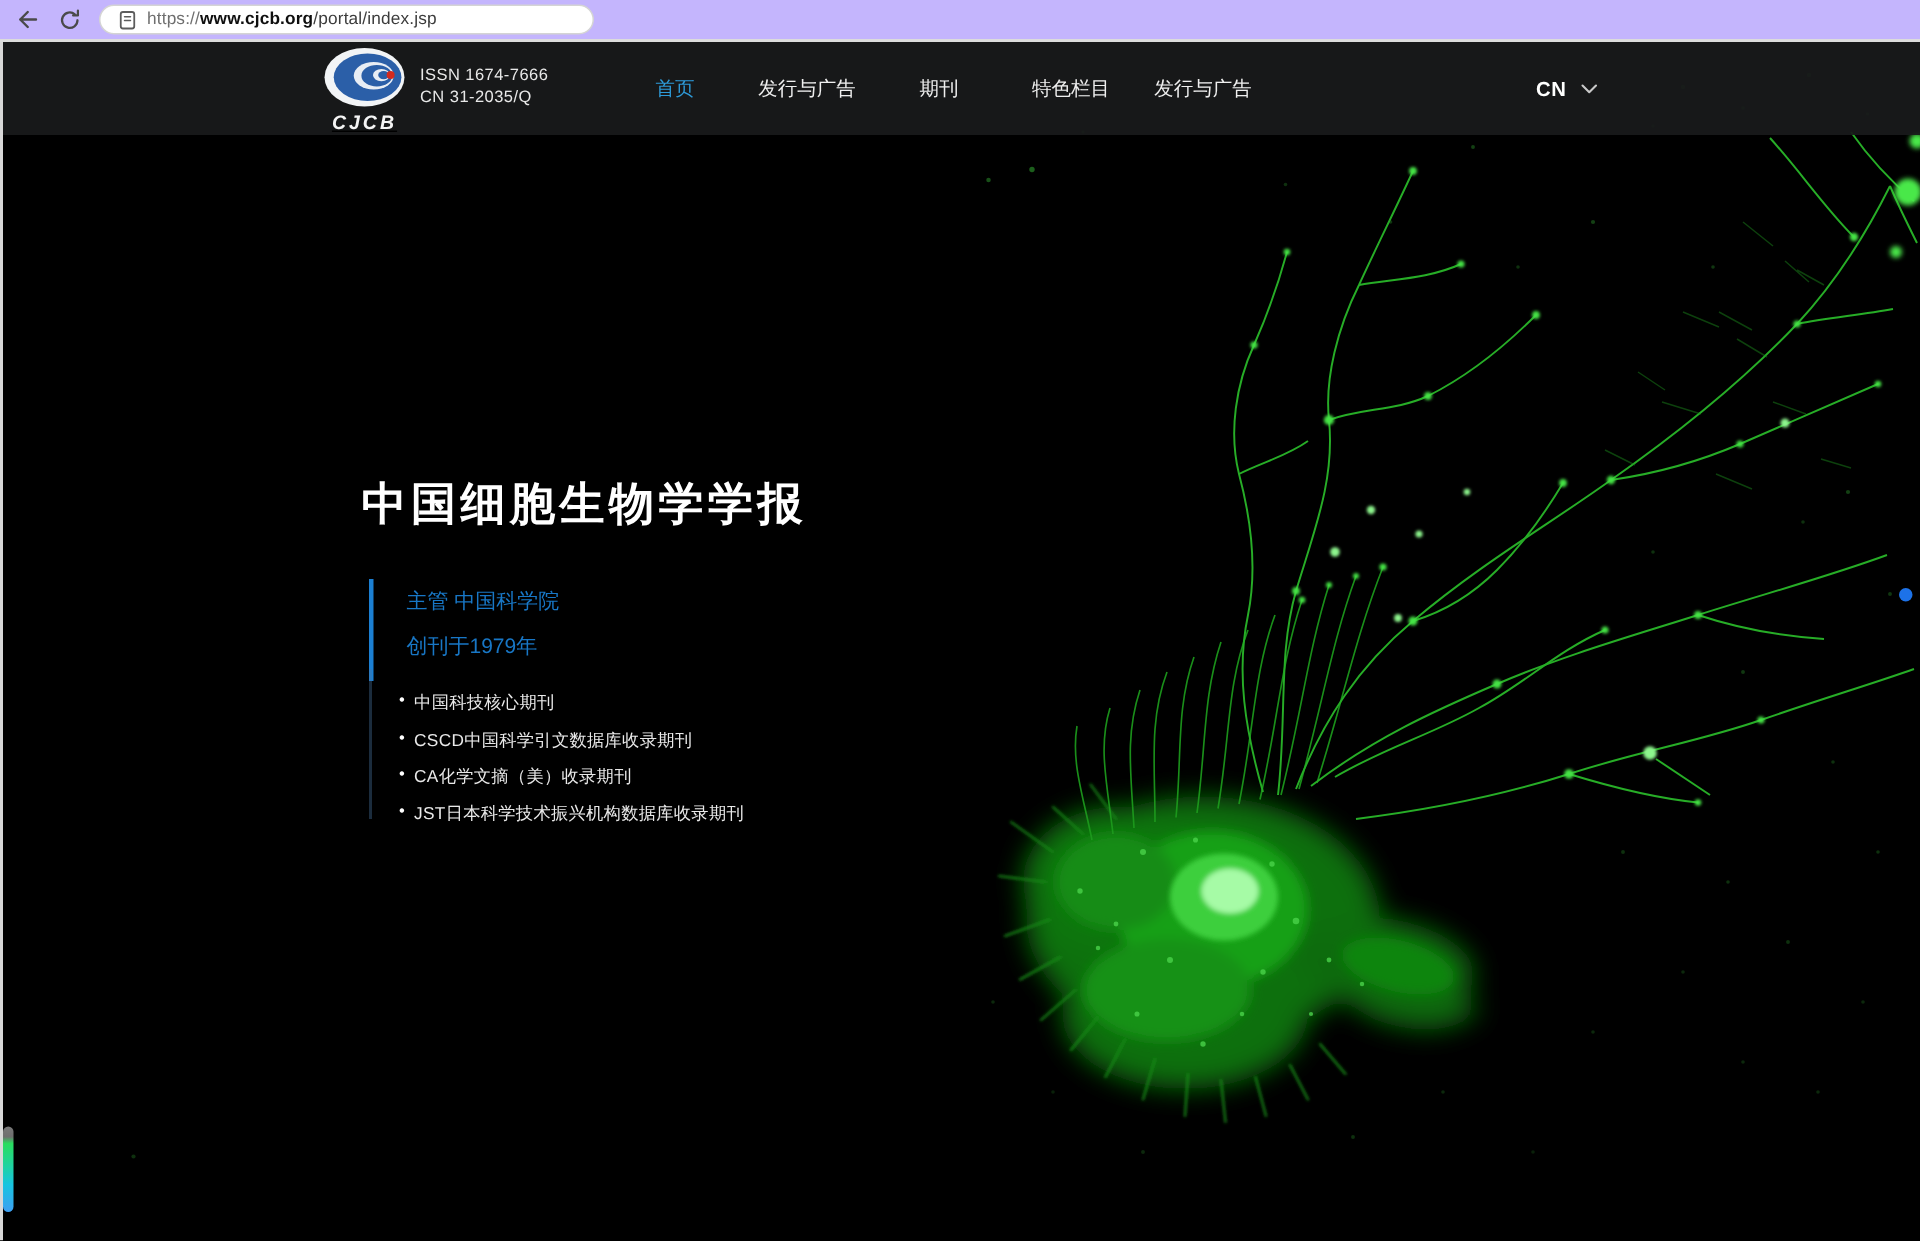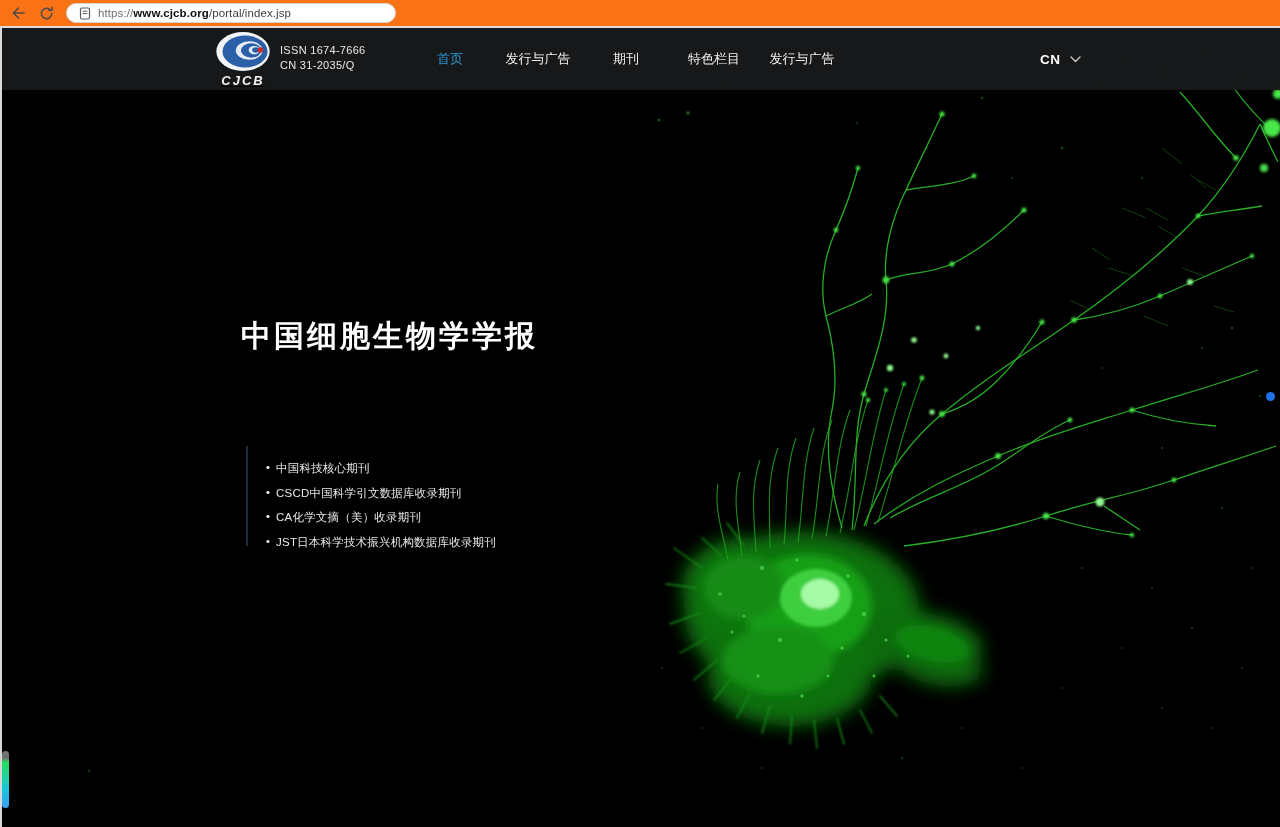--- a/index.html
+++ b/index.html
@@ -1,20 +1,20 @@
 <!DOCTYPE html>
 <html><head>
 <meta charset="utf-8">
 <style>
   * { box-sizing: border-box; margin: 0; padding: 0; }
   html,body { width: 1280px; height: 827px; background:#000; font-family:"Liberation Sans", sans-serif; }
 
   
   .chrome {
-    width:1280px; height:28px; background:#f97316;
+    width:1280px; height:28px; background:#c4b5fd;
     border-bottom:2px solid #dcdcdc;
     display:flex; align-items:center; padding-left:10px; gap:12px;
   }
   .chrome .navbtn { width:16px; height:16px; display:flex; align-items:center; justify-content:center; cursor:pointer; }
   .urlbar {
     height:20px; min-width:330px; border:1px solid #d4d4d4; border-radius:11px;
     display:flex; align-items:center; gap:7px; padding:0 12px; background:#fff;
   }
   .urlbar .url { font-size:11.5px; color:#474747; letter-spacing:.1px; }
   .urlbar .url .host { color:#0f0f0f; font-weight:700; }
@@ -35,21 +35,21 @@
   }
   .logo { position:absolute; left:211px; top:3px; width:60px; text-align:center; cursor:pointer;text-decoration:underline; }
   .logo-word { display:block; color:#f5f5f5; font-size:13px; font-weight:700; font-style:italic; letter-spacing:2px; margin-top:-3px; }
   .issn { position:absolute; left:278px; top:15px; color:#e8e8e8; font-size:11px; line-height:15px; letter-spacing:.3px; }
   .mainnav { position:absolute; left:404px; top:0; height:62px; display:flex; }
   .nav-item {
     width:88px; height:62px; display:flex; align-items:center; justify-content:center;
     color:#efefef; font-size:13px; cursor:pointer; text-decoration:none;
   }
   .nav-item.active { color:#2e9ad8; }
-  .lang { position:absolute; left:1022px; top:0; height:62px; display:flex; align-items:center; gap:9px; cursor:pointer;margin-left:16px; }
+  .lang { position:absolute; left:1022px; top:0; height:62px; display:flex; align-items:center; gap:9px; cursor:pointer; }
   .lang .lang-label { color:#fff; font-size:13.5px; font-weight:700; letter-spacing:.5px; }
 
   
   .title-en {
     position:absolute; left:196px; top:256px;
     font-family:"Liberation Serif", serif; font-size:20px; font-weight:700;
     color:#2e76b4;
   }
   .title-zh {
     position:absolute; left:239px; top:288px;
@@ -325,20 +325,24 @@
     <div class="lang">
       <span class="lang-label">CN</span>
       <svg width="11" height="7" viewBox="0 0 11 7">
         <path d="M1 1 L5.5 5.5 L10 1" stroke="#c9c9c9" stroke-width="1.4" fill="none" stroke-linecap="round" stroke-linejoin="round"></path>
       </svg>
     </div>
   </header>
 
   <div class="title-zh">中国细胞生物学学报</div>
 
+  <div class="info-block">
+    <div class="line1">主管 中国科学院</div>
+    <div class="line2">创刊于1979年</div>
+  </div>
   <div class="border-ext"></div>
 
   <ul class="bullets">
     <li>中国科技核心期刊</li>
     <li>CSCD中国科学引文数据库收录期刊</li>
     <li>CA化学文摘（美）收录期刊</li>
     <li>JST日本科学技术振兴机构数据库收录期刊</li>
   </ul>
 
   <div class="carousel-dot"></div>

